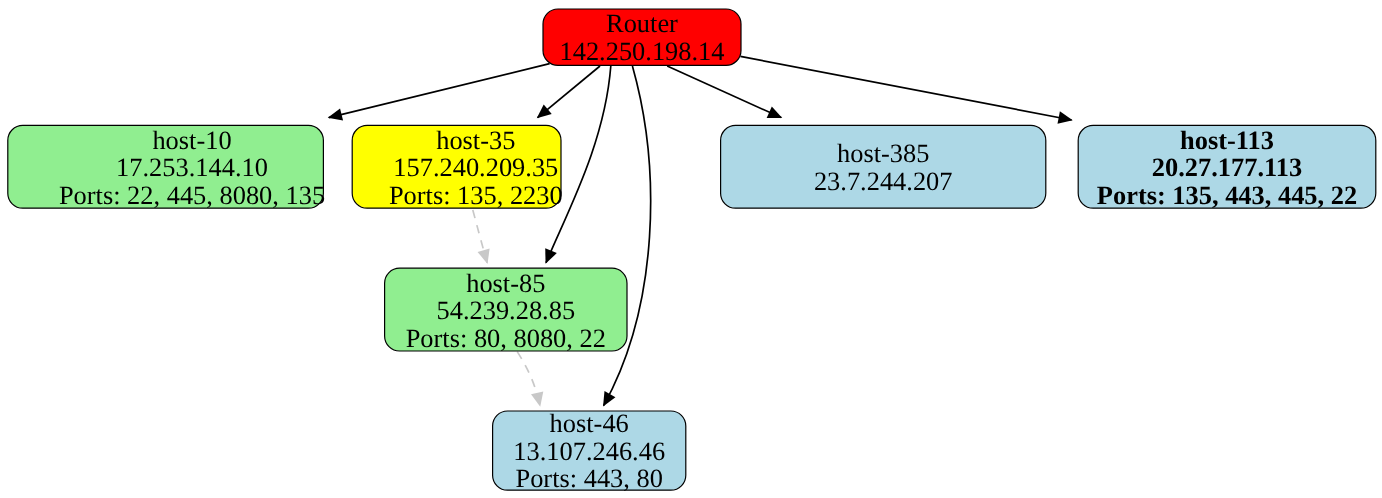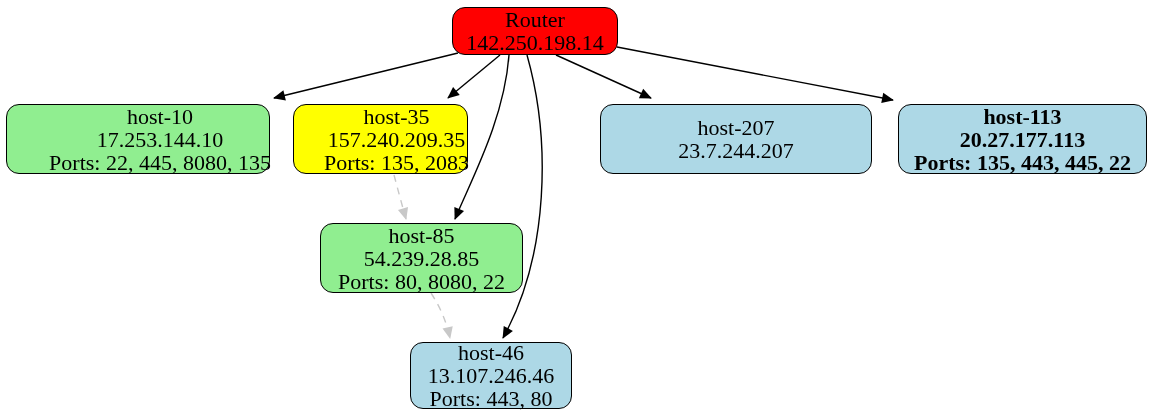--- a/index.html
+++ b/index.html
@@ -65,24 +65,24 @@
         <div class="nline">142.250.198.14</div>
       </div>
       <div class="node" style="left: 6px; top: 104px; width: 264px; height: 70px; background: rgb(144, 238, 144); padding-left: 44px;">
         <div class="nline">host-10</div>
         <div class="nline">17.253.144.10</div>
         <div class="nline">Ports: 22, 445, 8080, 135</div>
       </div>
       <div class="node" style="left: 293px; top: 104px; width: 175px; height: 70px; background: rgb(255, 255, 0); padding-left: 32px;">
         <div class="nline">host-35</div>
         <div class="nline">157.240.209.35</div>
-        <div class="nline">Ports: 135, 2083</div>
+        <div class="nline">Ports: 135, 2230</div>
       </div>
       <div class="node" style="left: 600px; top: 104px; width: 272px; height: 70px; background: rgb(173, 216, 230);">
-        <div class="nline">host-207</div>
+        <div class="nline">host-385</div>
         <div class="nline">23.7.244.207</div>
       </div>
       <div class="node" style="left: 898px; top: 104px; width: 249px; height: 70px; background: rgb(173, 216, 230); font-weight: bold;">
         <div class="nline">host-113</div>
         <div class="nline">20.27.177.113</div>
         <div class="nline">Ports: 135, 443, 445, 22</div>
       </div>
       <div class="node" style="left: 320px; top: 223px; width: 203px; height: 70px; background: rgb(144, 238, 144); border-radius: 13px;">
         <div class="nline">host-85</div>
         <div class="nline">54.239.28.85</div>

